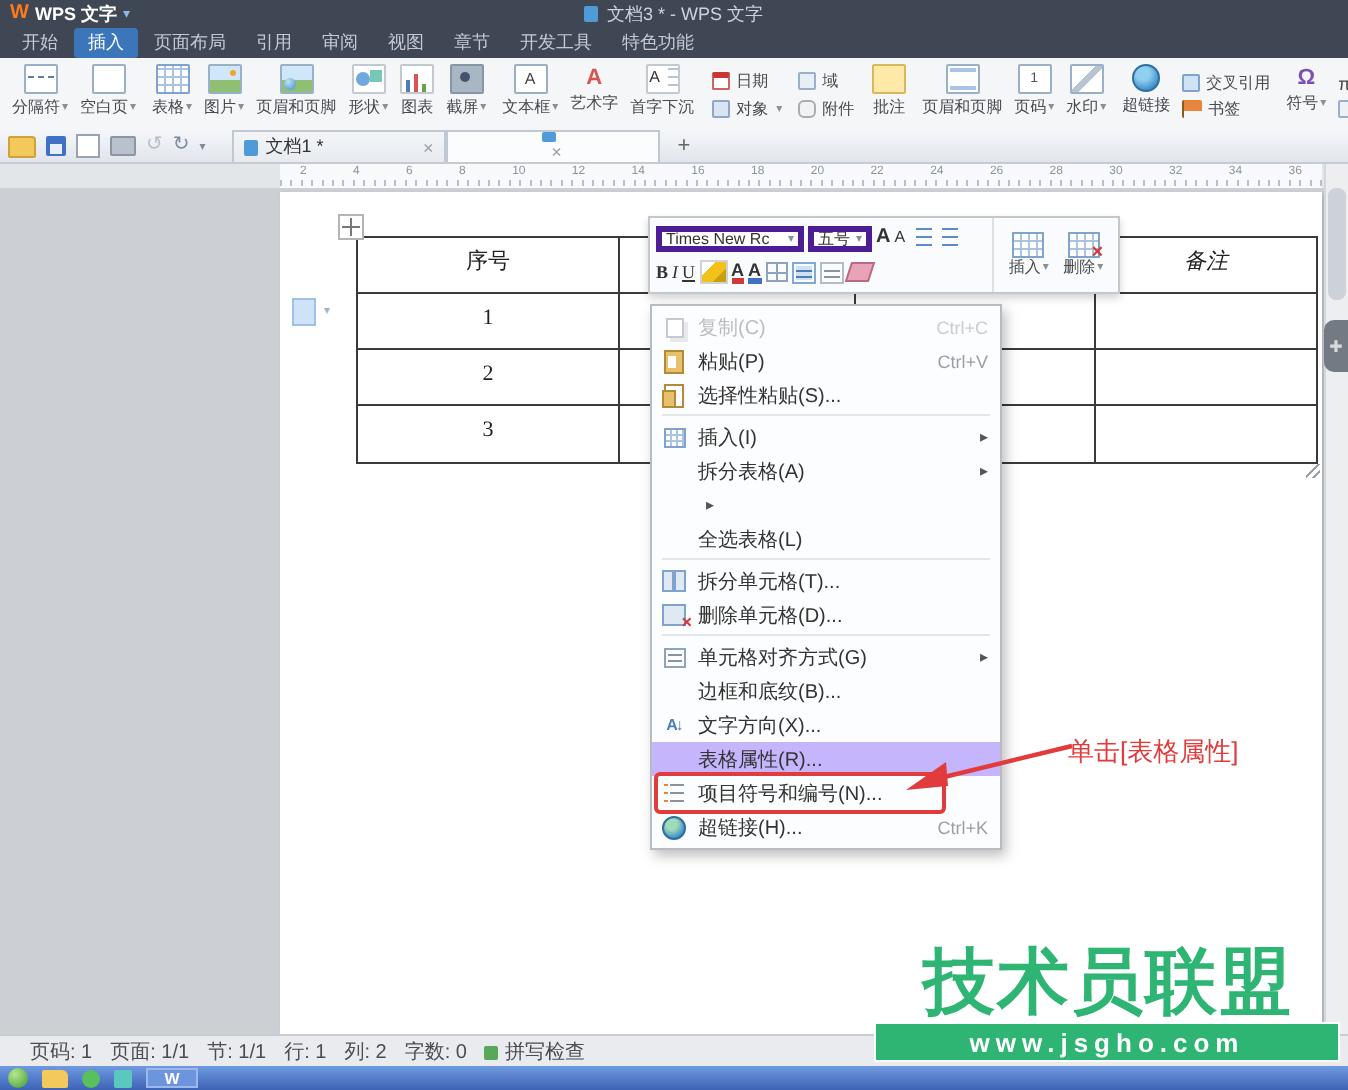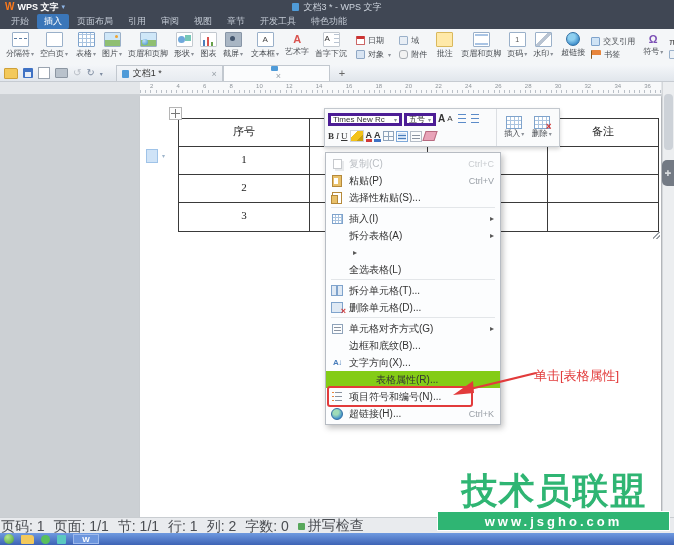--- a/index.html
+++ b/index.html
@@ -108,21 +108,21 @@
 
   
   .docarea{position:absolute;top:95px;left:0;width:662px;height:422px;background:#ccd0d4;z-index:1;}
   .page{position:absolute;left:140px;top:1px;width:521px;height:421px;background:#fff;box-shadow:1px 1px 2px rgba(0,0,0,0.18);}
 
   
   .dtable{position:absolute;left:178px;top:118px;display:grid;grid-template-columns:131px 118px 120px 110px;
           grid-auto-rows:28px;border:1px solid #3a3a3a;background:#fff;z-index:2;}
   .cell{border-right:1px solid #3a3a3a;border-bottom:1px solid #3a3a3a;font-size:11px;color:#222;
         text-align:center;line-height:24px;font-family:"Liberation Serif","DejaVu Serif",serif;overflow:hidden;}
-  .cell.cr{border-right:none;}
+  .cell.cr{border-right:none;font-style:italic;}
   .cell.cb{border-bottom:none;}
   .tmove{position:absolute;left:169px;top:107px;width:11px;height:11px;border:1px solid #b5b5b5;background:#fdfdfd;z-index:2;}
   .tmove::before{content:"";position:absolute;left:5px;top:1px;bottom:1px;width:1px;background:#777;}
   .tmove::after{content:"";position:absolute;top:5px;left:1px;right:1px;height:1px;background:#777;}
   .tresize{position:absolute;left:653px;top:232px;width:7px;height:7px;z-index:2;
       background:linear-gradient(135deg,transparent 0 40%,#9aa0a6 40% 52%,transparent 52% 68%,#9aa0a6 68% 80%,transparent 80%);}
   .margin-ic{position:absolute;left:146px;top:149px;width:10px;height:12px;background:#cfe3f7;border:1px solid #9fc3e8;z-index:2;}
   .margin-ic::after{content:"▾";position:absolute;right:-8px;top:2px;font-size:6px;color:#9fb6cc;}
 
   
@@ -163,21 +163,21 @@
   
   .ctxmenu{position:absolute;left:325px;top:152px;width:176px;background:#fcfdfe;border:1px solid #b7bcc3;
            box-shadow:2px 3px 6px rgba(0,0,0,0.25);padding:2px 0;z-index:6;box-sizing:border-box;}
   .mi{display:flex;align-items:center;height:17px;padding:0 6px 0 4px;font-size:10px;color:#333;position:relative;}
   .mico{width:14px;height:12px;margin-right:5px;flex:none;display:flex;align-items:center;justify-content:center;position:relative;}
   .mlabel{flex:1;white-space:nowrap;overflow:hidden;}
   .mshort{color:#9aa0a7;font-size:9px;margin-left:8px;}
   .msub{color:#555;font-size:8px;margin-left:4px;}
   .mi.disabled{color:#b9bdc2;}
   .mi.disabled .mshort{color:#c9ccd0;}
-  .mi.highlight{background:#84cc16;gap:27px;}
+  .mi.highlight{background:#c4b5fd;}
   .msep{height:1px;background:#e3e6e9;margin:1px 5px 2px 5px;}
   .redbox{position:absolute;left:1px;top:233px;width:146px;height:21px;border:2px solid #e23b3b;border-radius:3px;
           box-sizing:border-box;pointer-events:none;z-index:7;}
   .ico-copy{width:7px;height:8px;border:1px solid #c6c9cd;background:#fff;box-shadow:2px 2px 0 #e7e9eb;}
   .ico-cut{width:10px;height:10px;position:relative;}
   .ico-cut::before,.ico-cut::after{content:"";position:absolute;left:5px;top:0;width:1px;height:10px;background:#c0c4c9;}
   .ico-cut::before{transform:rotate(22deg);}
   .ico-cut::after{transform:rotate(-22deg);}
   .ico-paste{width:8px;height:10px;background:#e8c06a;border:1px solid #b5893a;position:relative;}
   .ico-paste::after{content:"";position:absolute;left:1px;top:2px;width:4px;height:6px;background:#fff;}
@@ -208,21 +208,21 @@
       display:flex;align-items:center;justify-content:center;color:#fff;font-weight:bold;font-size:13px;letter-spacing:3px;z-index:9;box-sizing:border-box;}
 
   
   .vscroll{position:absolute;left:662px;top:82px;width:12px;height:435px;background:#eceef0;border-left:1px solid #d4d7da;z-index:4;box-sizing:border-box;}
   .vthumb{position:absolute;left:1px;top:12px;width:9px;height:56px;background:#cdd2d8;border-radius:4px;}
   .vgrip{position:absolute;left:662px;top:160px;width:12px;height:26px;background:#737a84;border-radius:5px 0 0 5px;z-index:5;
       display:flex;align-items:center;justify-content:center;color:#d7dadd;font-size:8px;}
 
   
   .statusbar{position:absolute;top:517px;left:0;right:0;height:16px;background:#e9ebee;border-top:1px solid #c9cdd1;
-      display:flex;gap:9px;padding-left:1px;font-size:14px;color:#4a4d52;z-index:3;}
+      display:flex;align-items:center;gap:9px;padding-left:15px;font-size:10px;color:#4a4d52;z-index:3;}
   .spell{display:flex;align-items:center;gap:3px;}
   .spell-ic{width:7px;height:7px;background:#58a85c;border-radius:1px;}
 
   
   .taskbar{position:absolute;top:533px;left:0;right:0;height:12px;background:linear-gradient(#6f9ae0,#3d63b5);
       display:flex;align-items:center;gap:7px;padding-left:4px;z-index:3;}
   .tb-start{width:10px;height:10px;border-radius:50%;background:radial-gradient(circle at 35% 30%,#b6e88a,#3f9a3a);flex:none;}
   .tb-folder{width:13px;height:9px;background:#f3c95c;border-radius:1px 3px 1px 1px;flex:none;}
   .tb-green{width:9px;height:9px;border-radius:50%;background:#58c05c;flex:none;}
   .tb-teal{width:9px;height:9px;background:#5bc8c0;border-radius:1px;flex:none;}

